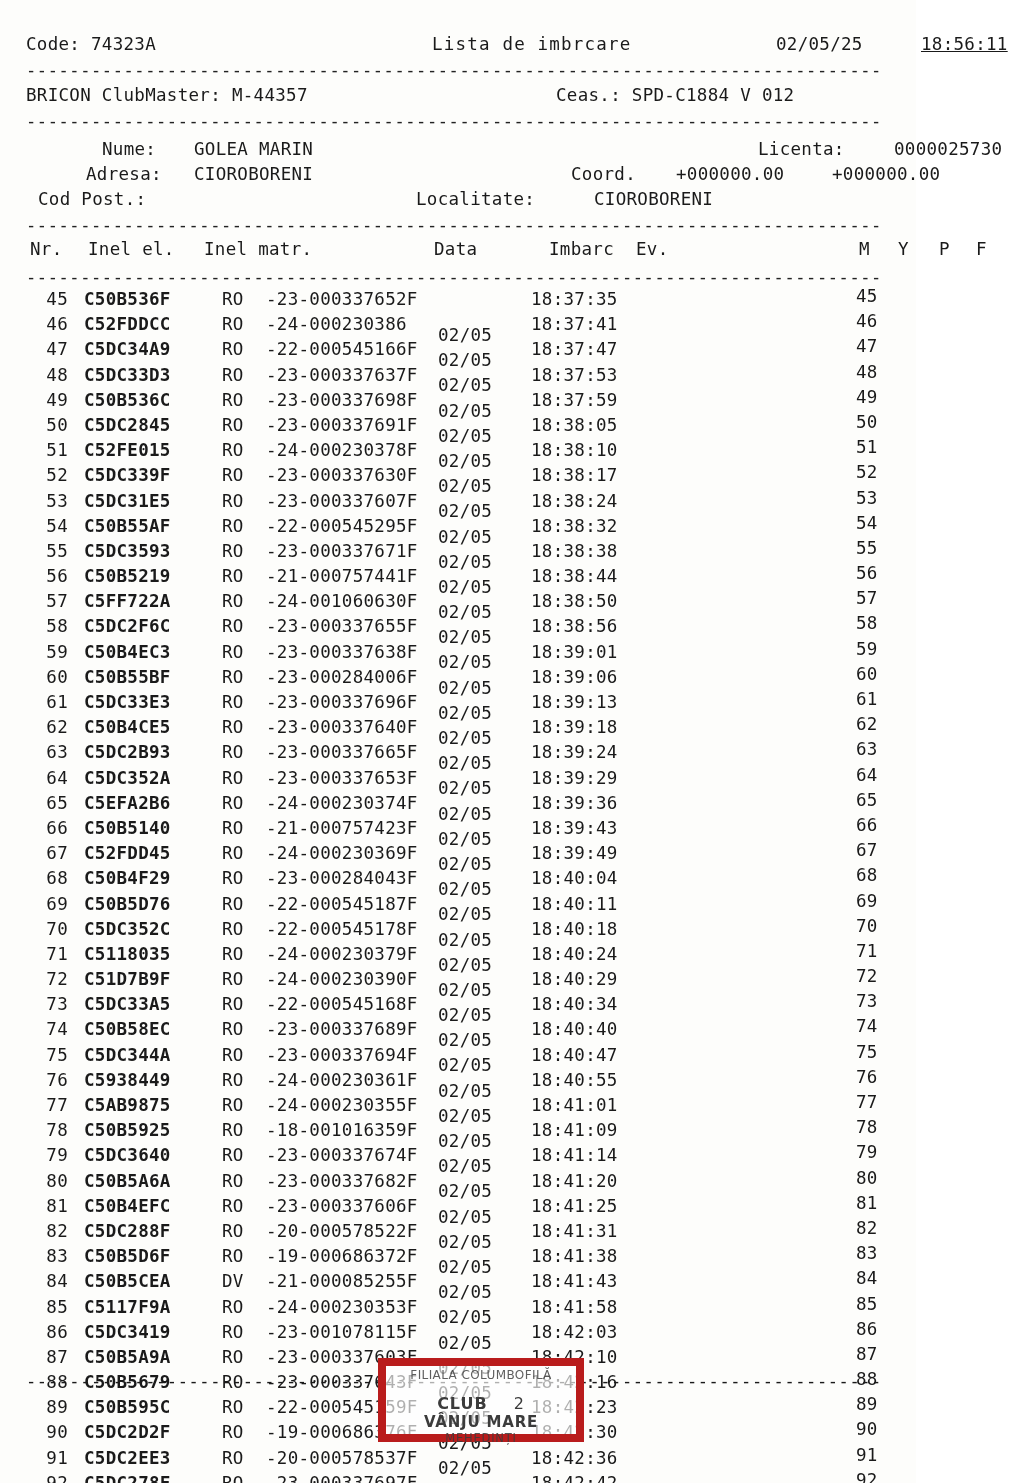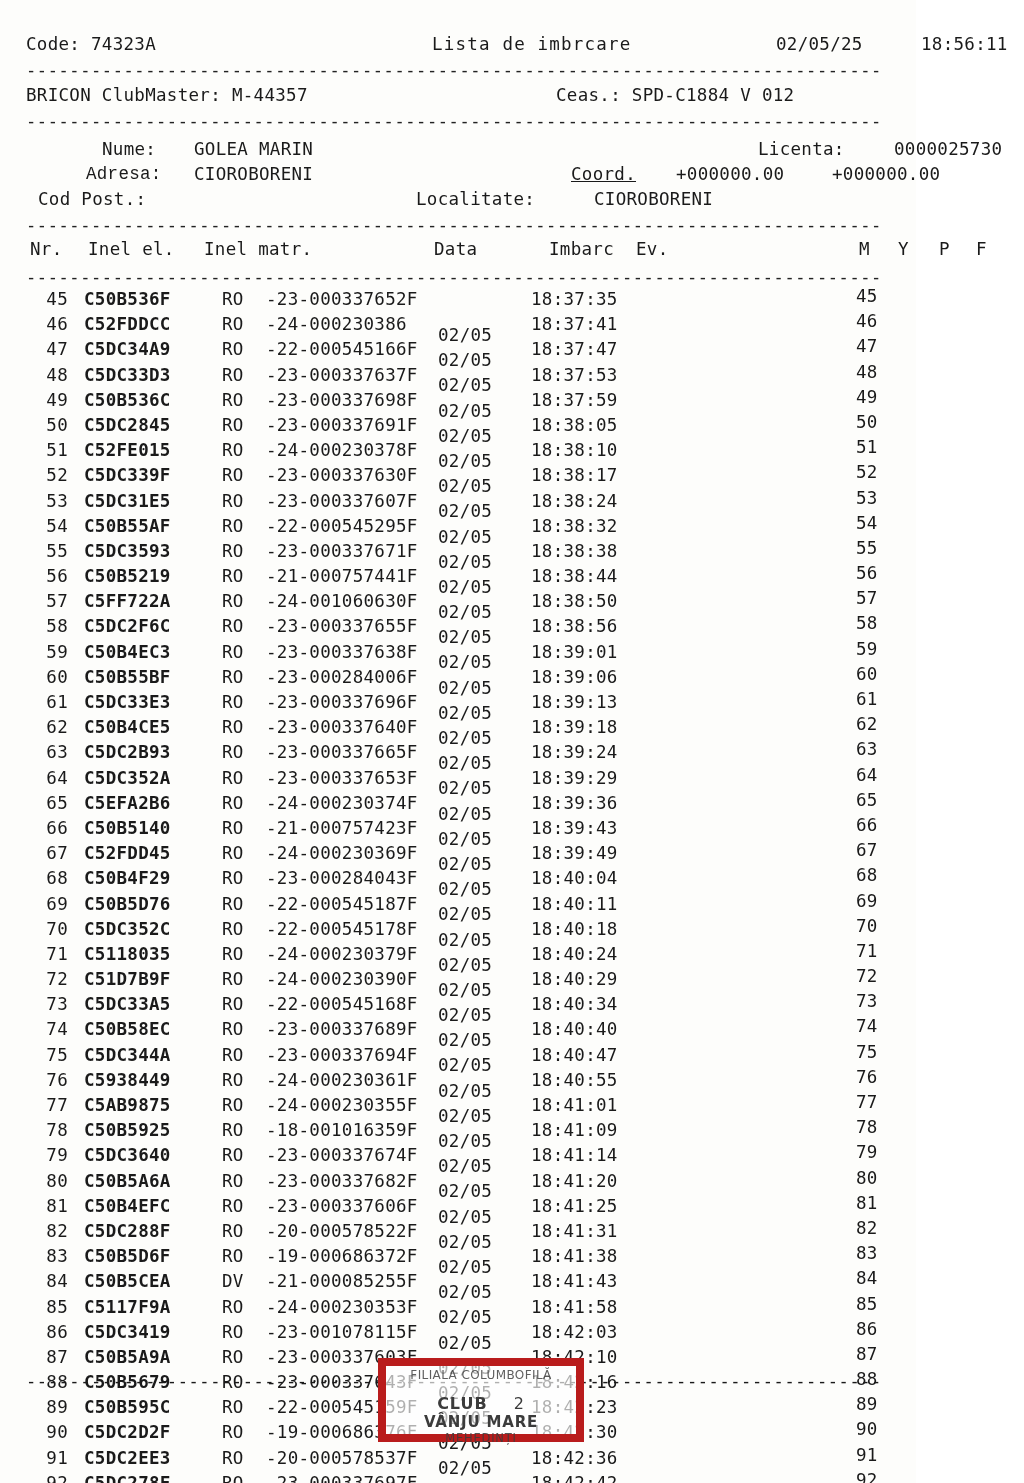--- a/index.html
+++ b/index.html
@@ -36,36 +36,36 @@
     white-space: pre;
     overflow: hidden;
     font-size: 17px;
     letter-spacing: 0.6px;
     height: 18px;
     color: #222;
   }
   .t-code { position: absolute; left: 0; top: 0; }
   .t-title { position: absolute; left: 406px; top: 0; letter-spacing: 1.2px;}
   .t-date { position: absolute; left: 750px; top: 0; }
-  .t-time { position: absolute; left: 895px; top: 0; }
+  .t-time { position: absolute; left: 895px; top: 0; text-decoration: underline; }
 
   .block1 { position: relative; height: 26px; }
   .block2 { position: relative; height: 26px; margin-top: 7px; }
 
   .t-bricon { position: absolute; left: 0; top: 0; }
   .t-ceas { position: absolute; left: 530px; top: 0; }
 
   .meta { position: relative; height: 76px; margin-top: 10px; }
   .m-nume-l { position: absolute; left: 76px; top: 0; }
   .m-nume-v { position: absolute; left: 168px; top: 0; }
   .m-licenta-l { position: absolute; left: 732px; top: 0; }
   .m-licenta-v { position: absolute; left: 868px; top: 0; }
-  .m-adresa-l { position: absolute; left: 60px; top: 25px; font-family: Liberation Mono, monospace; }
+  .m-adresa-l { position: absolute; left: 60px; top: 25px; }
   .m-adresa-v { position: absolute; left: 168px; top: 25px; }
-  .m-coord-l { position: absolute; left: 545px; top: 25px; text-decoration: underline; }
+  .m-coord-l { position: absolute; left: 545px; top: 25px; }
   .m-coord-v1 { position: absolute; left: 650px; top: 25px; }
   .m-coord-v2 { position: absolute; left: 806px; top: 25px; }
   .m-codpost-l { position: absolute; left: 12px; top: 50px; }
   .m-loc-l { position: absolute; left: 390px; top: 50px; }
   .m-loc-v { position: absolute; left: 568px; top: 50px; }
 
   .colhdr { position: relative; height: 28px; margin-top: 6px; }
   .ch-nr { position: absolute; left: 4px; top: 0; text-align: right; }
   .ch-inel-el { position: absolute; left: 62px; top: 0; }
   .ch-inel-matr { position: absolute; left: 178px; top: 0; }

